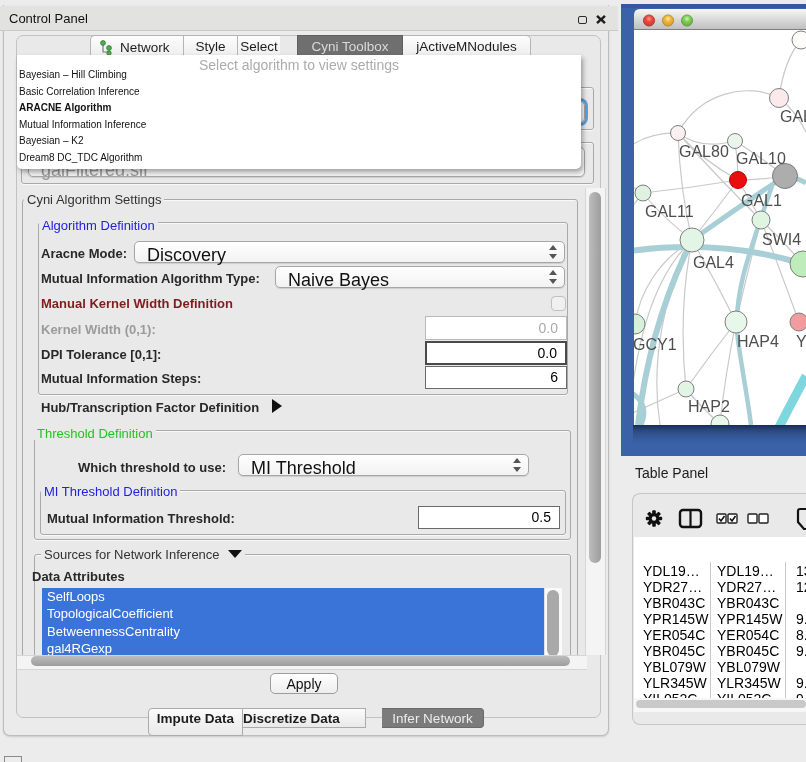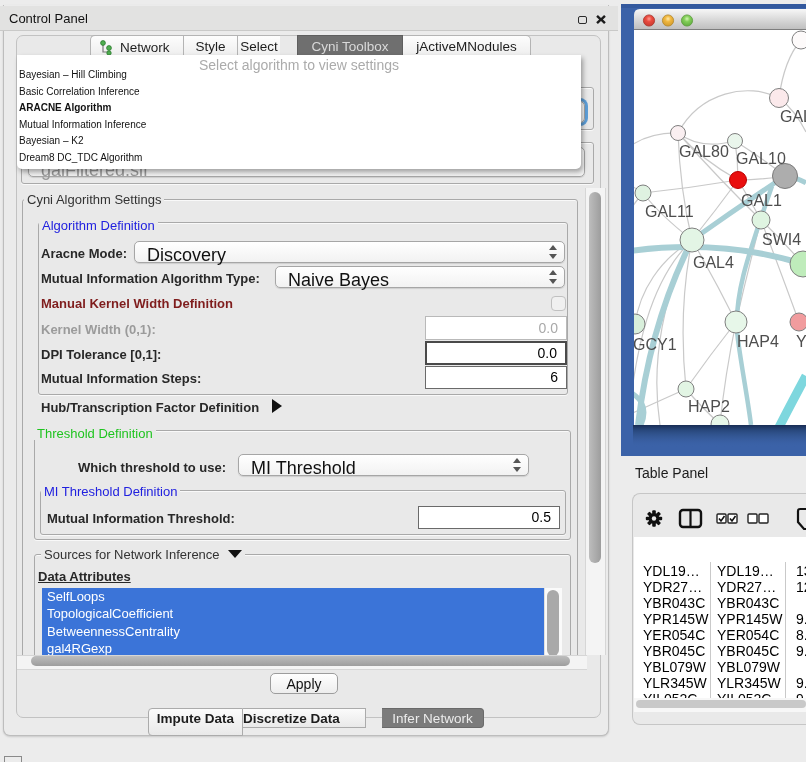--- a/index.html
+++ b/index.html
@@ -282,21 +282,21 @@
           <span style="position:absolute;left:12px;top:3px;">MI Threshold</span>
           <span class="ar"></span>
         </div>
       <div class="gbox" style="left:23px; top:302px; width:526px; height:45px;"></div>
       <div class="grouplab" style="left:24px; top:297px; color:#2121df;">MI Threshold Definition</div>
       <div class="blab" style="left:30px; top:323px;">Mutual Information Threshold:</div>
       <div class="tfield" style="left:401px; top:318px; width:142px; height:23px; border:1.5px solid #6a6a6a; line-height:20px;">0.5</div>
 
       <div class="gbox" style="left:17px; top:366px; width:537px; height:106px;"></div>
       <div class="grouplab" style="left:24px; top:360px;">Sources for Network Inference <span style="display:inline-block; margin-left:5px; width:0; height:0; border-left:7px solid transparent; border-right:7px solid transparent; border-top:8px solid #111; vertical-align:1px;"></span></div>
-      <div class="blab" style="left:21px; top:381px;text-decoration:underline;">Data Attributes</div>
+      <div class="blab" style="left:15px; top:381px;">Data Attributes</div>
       <div class="abs" style="left:25px; top:400px; width:520px; height:70px; background:#fff;">
         <div class="abs" style="left:0; top:0; width:502px; height:70px; background:#3b74d8; color:#fff; font-size:13px; line-height:17.3px; padding-left:5px;">
           SelfLoops<br>TopologicalCoefficient<br>BetweennessCentrality<br>gal4RGexp
         </div>
         <div class="abs" style="left:502px; top:0; width:18px; height:70px; background:#fafafa; border-left:1px solid #e0e0e0;"></div>
         <div class="abs" style="left:505px; top:2px; width:12px; height:66px; background:#a9a9a9; border-radius:6px;"></div>
       </div>
     </div>
 
     <div class="abs" style="left:581px; top:183px; width:21px; height:467px; background:#f4f4f4; border-left:1px solid #d6d6d6; border-right:1px solid #d6d6d6;"></div>

